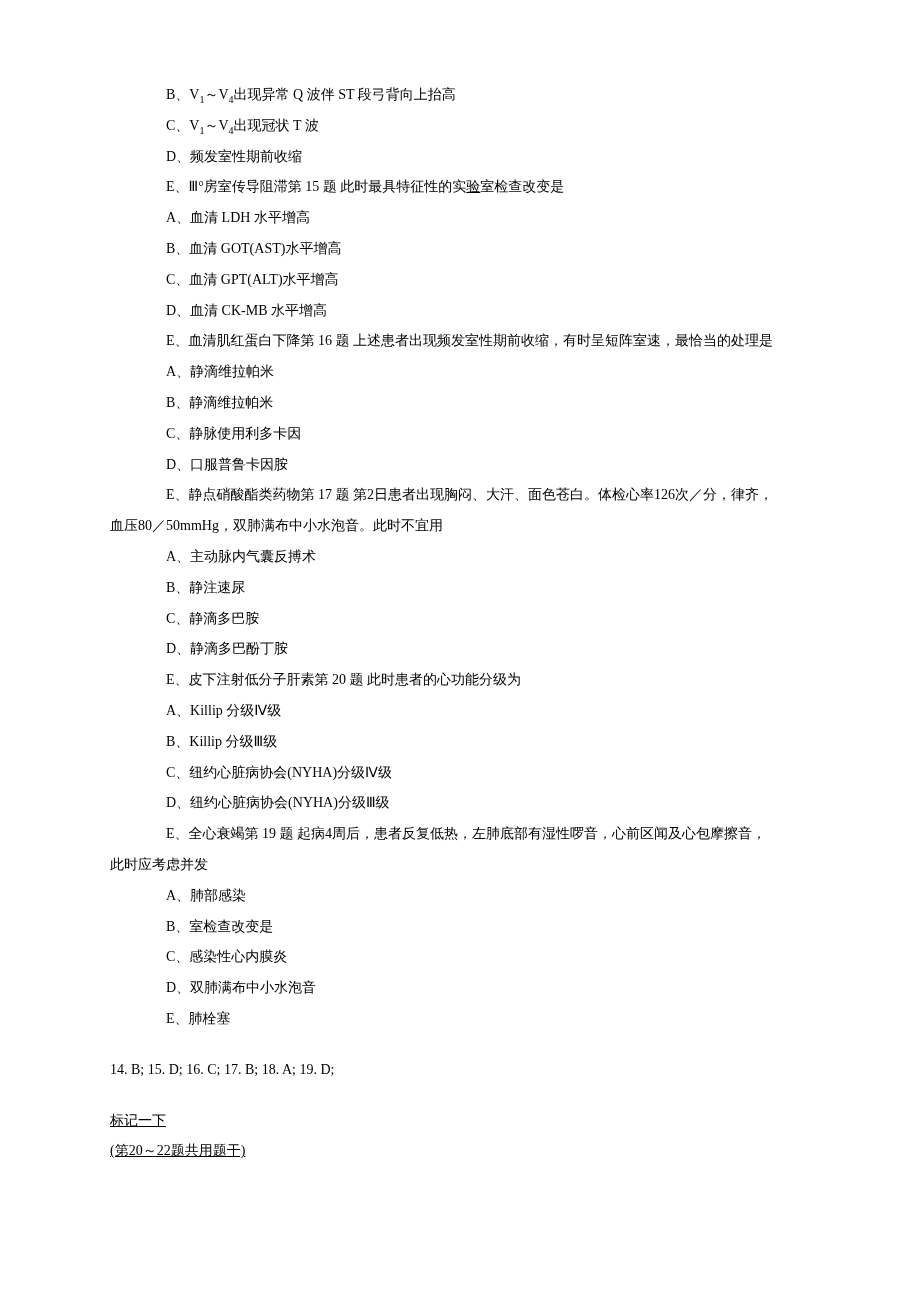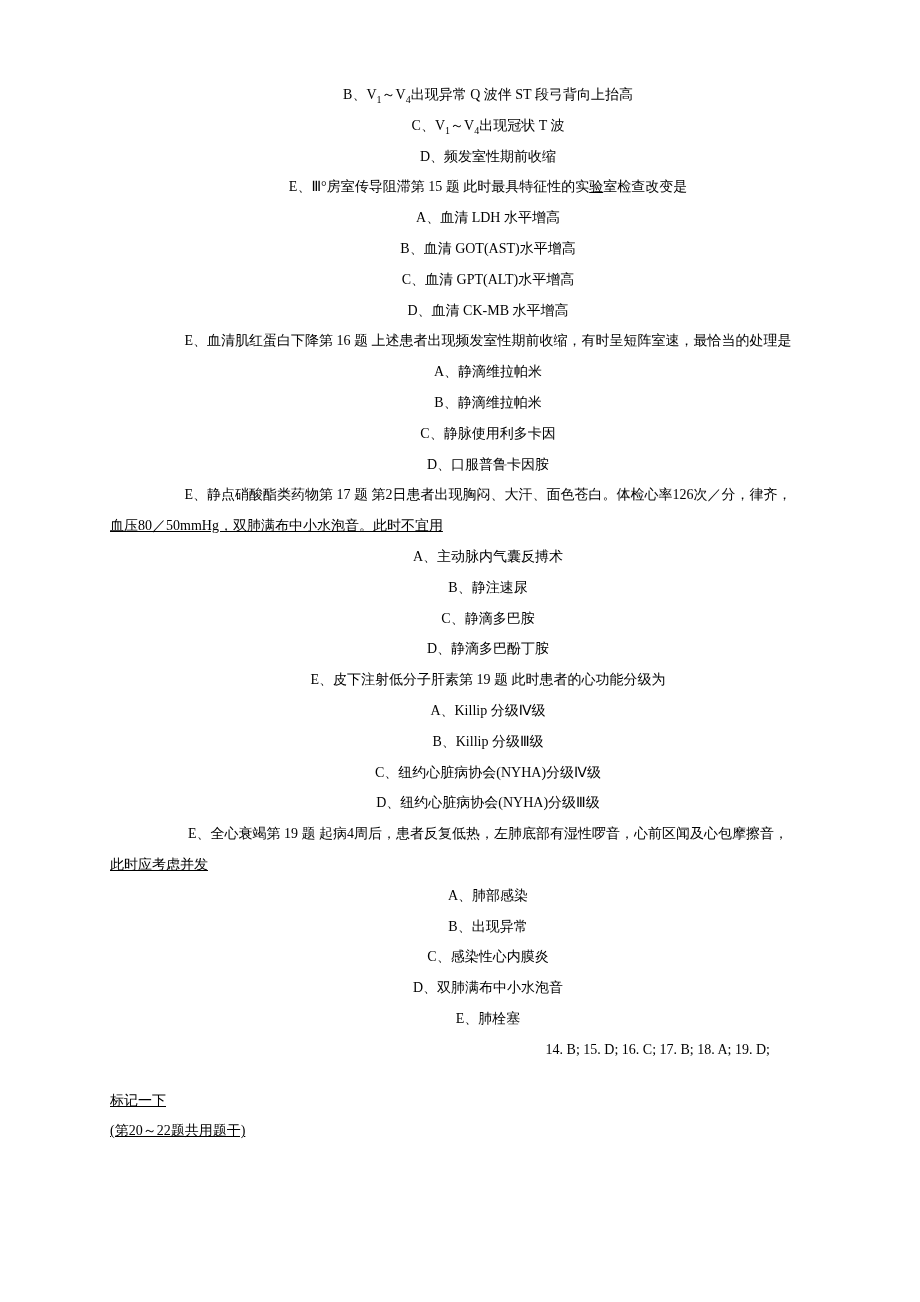--- a/index.html
+++ b/index.html
@@ -8,29 +8,27 @@
     line-height: 2.2;
     color: #000;
     background: #fff;
     margin: 0;
     padding: 80px 110px 60px 110px;
     width: 920px;
     box-sizing: border-box;
   }
   .option {
     padding-left: 56px;
-    text-align: center;
   }
   .continuation {
     padding-left: 0;
-    text-decoration: underline;
   }
   .answers {
-    text-align: right;
     padding-right: 40px;
+    margin-top: 20px;
     margin-bottom: 20px;
   }
   .footer {
     padding-left: 0;
     text-decoration: underline;
   }
   .underline {
     text-decoration: underline;
   }
   sub {
@@ -59,31 +57,31 @@
 <div class="option">B、静滴维拉帕米</div>
 <div class="option">C、静脉使用利多卡因</div>
 <div class="option">D、口服普鲁卡因胺</div>
 <div class="option">E、静点硝酸酯类药物第 17 题 第2日患者出现胸闷、大汗、面色苍白。体检心率126次／分，律齐，</div>
 <div class="continuation">血压80／50mmHg，双肺满布中小水泡音。此时不宜用</div>
 
 <div class="option">A、主动脉内气囊反搏术</div>
 <div class="option">B、静注速尿</div>
 <div class="option">C、静滴多巴胺</div>
 <div class="option">D、静滴多巴酚丁胺</div>
-<div class="option">E、皮下注射低分子肝素第 19 题 此时患者的心功能分级为</div>
+<div class="option">E、皮下注射低分子肝素第 20 题 此时患者的心功能分级为</div>
 
 <div class="option">A、Killip 分级Ⅳ级</div>
 <div class="option">B、Killip 分级Ⅲ级</div>
 <div class="option">C、纽约心脏病协会(NYHA)分级Ⅳ级</div>
 <div class="option">D、纽约心脏病协会(NYHA)分级Ⅲ级</div>
 <div class="option">E、全心衰竭第 19 题 起病4周后，患者反复低热，左肺底部有湿性啰音，心前区闻及心包摩擦音，</div>
 <div class="continuation">此时应考虑并发</div>
 
 <div class="option">A、肺部感染</div>
-<div class="option">B、出现异常</div>
+<div class="option">B、室检查改变是</div>
 <div class="option">C、感染性心内膜炎</div>
 <div class="option">D、双肺满布中小水泡音</div>
 <div class="option">E、肺栓塞</div>
 
 <div class="answers">14. B; 15. D; 16. C; 17. B; 18. A; 19. D;</div>
 
 <div class="footer">标记一下</div>
 <div class="footer">(第20～22题共用题干)</div>
 
 </body></html>

